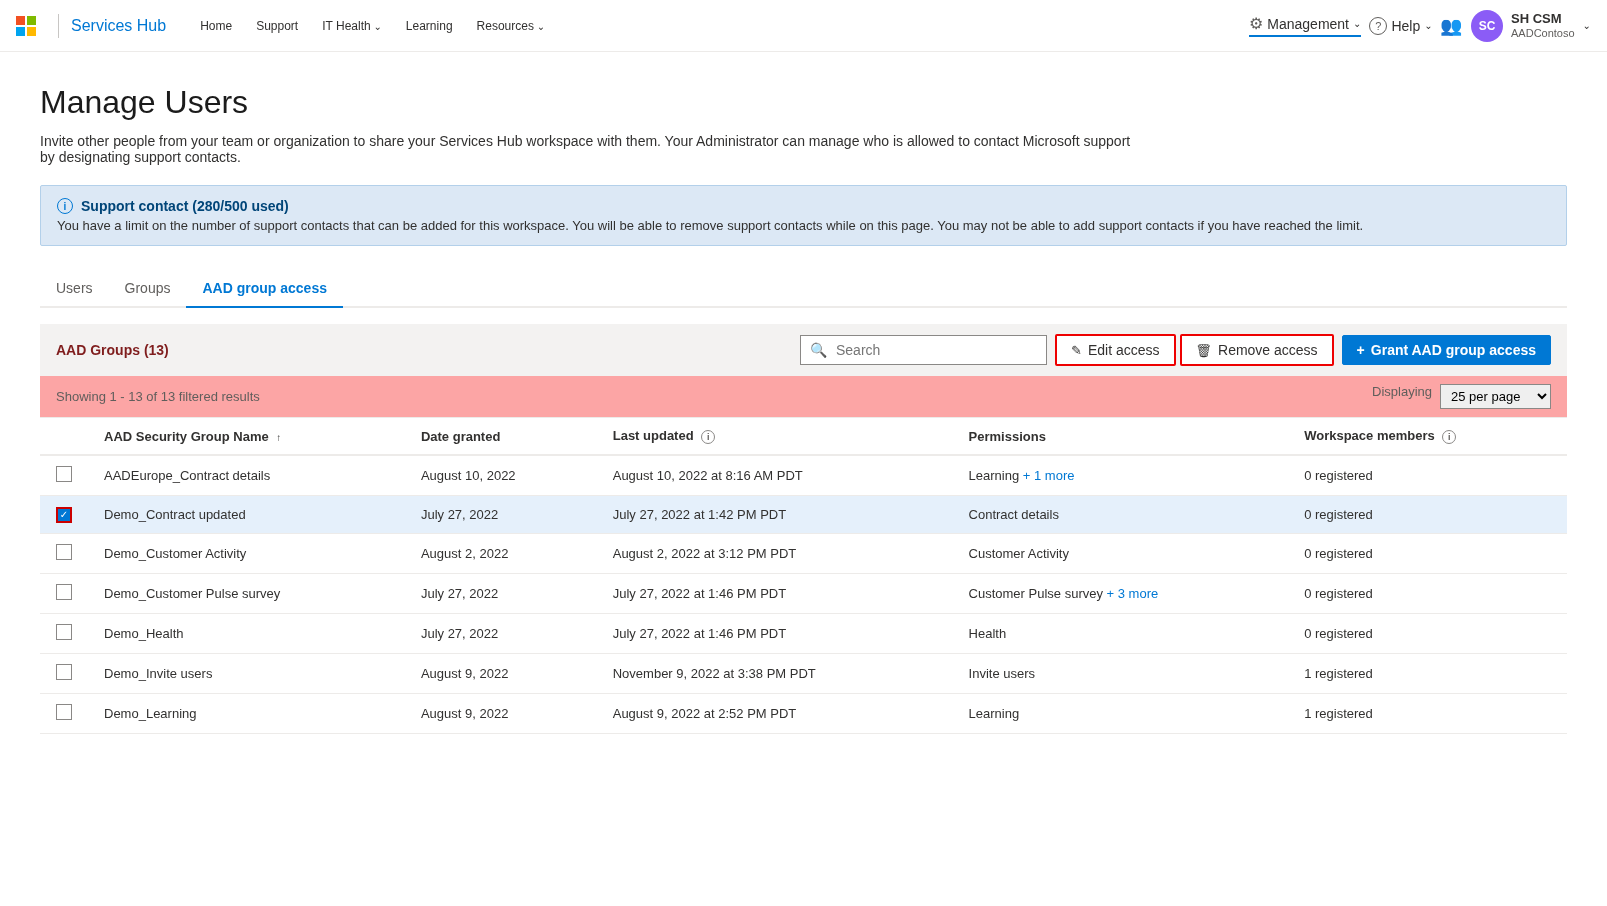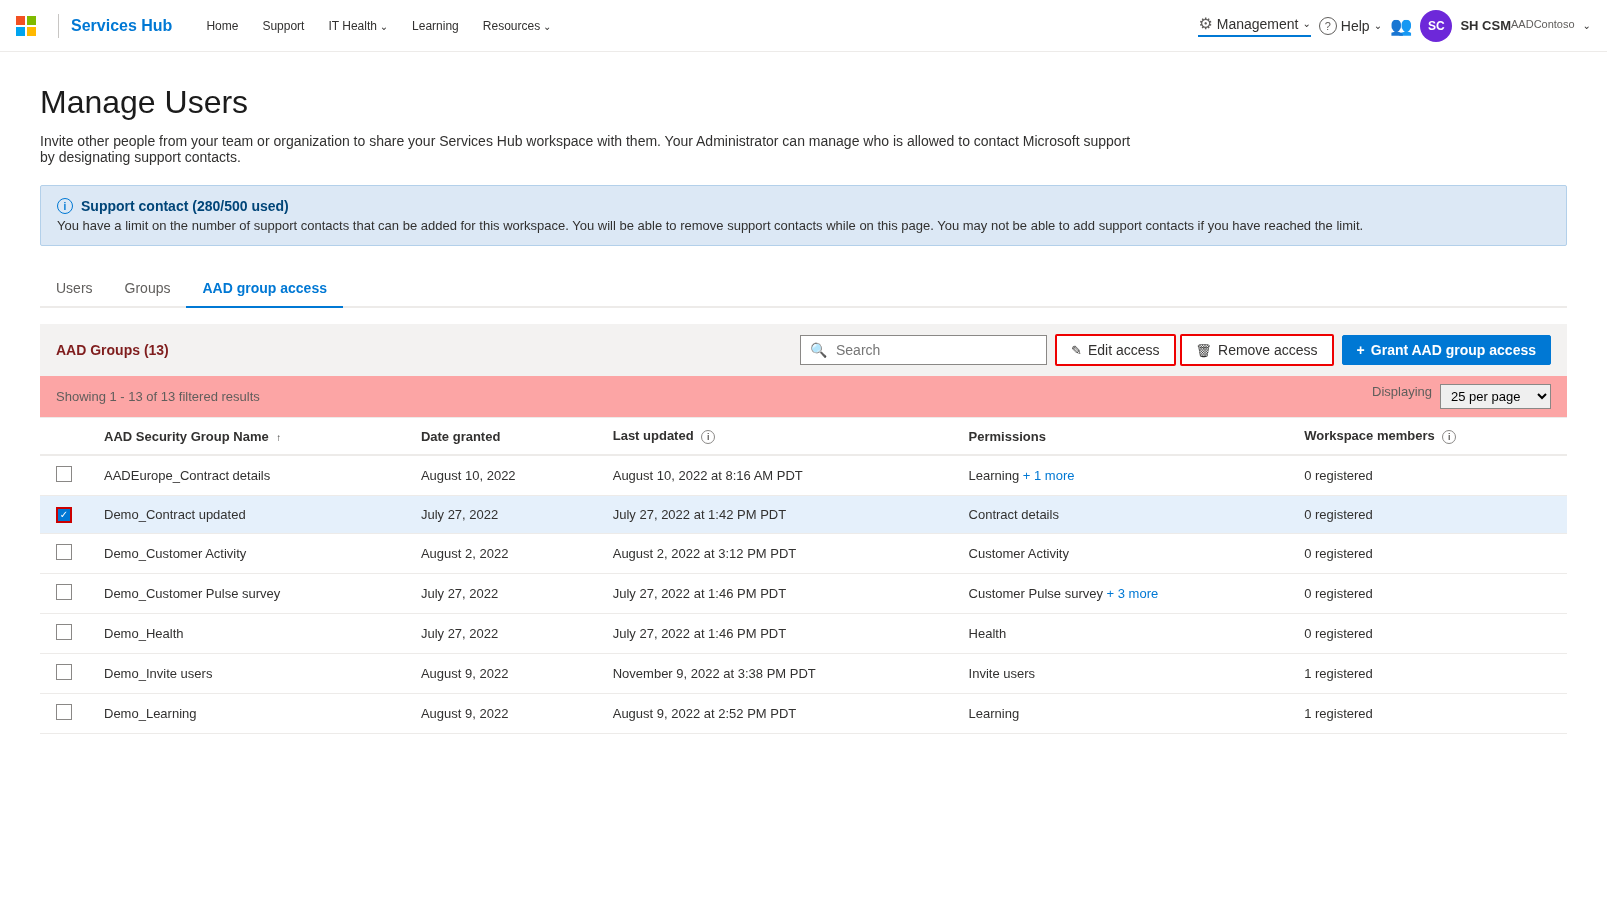--- a/index.html
+++ b/index.html
@@ -6,32 +6,32 @@
     body { font-family: 'Segoe UI', Arial, sans-serif; font-size: 14px; color: #323130; background: #fff; }
 
     
     .topnav {
       display: flex; align-items: center; height: 52px;
       border-bottom: 1px solid #edebe9; padding: 0 16px; gap: 0;
     }
     .ms-logo { display: flex; gap: 2px; margin-right: 12px; }
     .ms-logo-grid { display: grid; grid-template-columns: 9px 9px; grid-template-rows: 9px 9px; gap: 2px; margin-right: 10px; }
     .nav-divider { width: 1px; height: 24px; background: #c8c6c4; margin: 0 12px; }
-    .nav-brand { font-size: 16px; font-weight: 700; color: #0078d4; margin-right: 24px; text-decoration: none; }
+    .nav-brand { font-size: 16px; font-weight: 400; color: #0078d4; margin-right: 24px; text-decoration: none; }
     .nav-links { display: flex; align-items: center; gap: 4px; flex: 1; }
     .nav-link { font-size: 12px; color: #323130; padding: 6px 10px; cursor: pointer; text-decoration: none; white-space: nowrap; }
     .nav-link.has-arrow::after { content: ' ⌄'; font-size: 10px; }
     .nav-right { display: flex; align-items: center; gap: 8px; margin-left: auto; }
     .nav-mgmt { display: flex; align-items: center; gap: 4px; font-size: 14px; cursor: pointer; border-bottom: 2px solid #0078d4; padding-bottom: 2px; }
     .nav-mgmt .gear-icon { font-size: 16px; color: #605e5c; }
     .nav-help { display: flex; align-items: center; gap: 4px; font-size: 14px; cursor: pointer; }
     .nav-help .circle-q { width: 18px; height: 18px; border-radius: 50%; border: 1.5px solid #605e5c; display: flex; align-items: center; justify-content: center; font-size: 11px; color: #605e5c; }
     .nav-person-icon { font-size: 18px; color: #605e5c; cursor: pointer; }
-    .nav-avatar { width: 32px; height: 32px; border-radius: 50%; background: #6d28d9; color: #fff; display: flex; align-items: center; justify-content: center; font-size: 12px; font-weight: 600; cursor: pointer; }
-    .nav-user-info { display: flex; flex-direction: row; line-height: 1.2; cursor: pointer; }
+    .nav-avatar { width: 32px; height: 32px; border-radius: 50%; background: #8b5cf6; color: #fff; display: flex; align-items: center; justify-content: center; font-size: 12px; font-weight: 600; cursor: pointer; }
+    .nav-user-info { display: flex; flex-direction: column; line-height: 1.2; cursor: pointer; }
     .nav-user-info .name { font-size: 13px; font-weight: 600; }
     .nav-user-info .org { font-size: 11px; color: #605e5c; }
 
     
     .main { padding: 32px 40px; }
     .page-title { font-size: 32px; font-weight: 300; color: #1b1b1b; margin-bottom: 12px; }
     .page-desc { font-size: 14px; color: #323130; margin-bottom: 20px; max-width: 1100px; }
     .alert-box { background: #dce8f5; border: 1px solid #b3d0ea; padding: 12px 16px; border-radius: 2px; margin-bottom: 24px; }
     .alert-title { font-size: 14px; font-weight: 600; color: #004578; display: flex; align-items: center; gap: 8px; margin-bottom: 4px; }
     .alert-info-icon { width: 16px; height: 16px; border-radius: 50%; border: 1.5px solid #0078d4; color: #0078d4; font-size: 10px; font-weight: 700; display: inline-flex; align-items: center; justify-content: center; }

